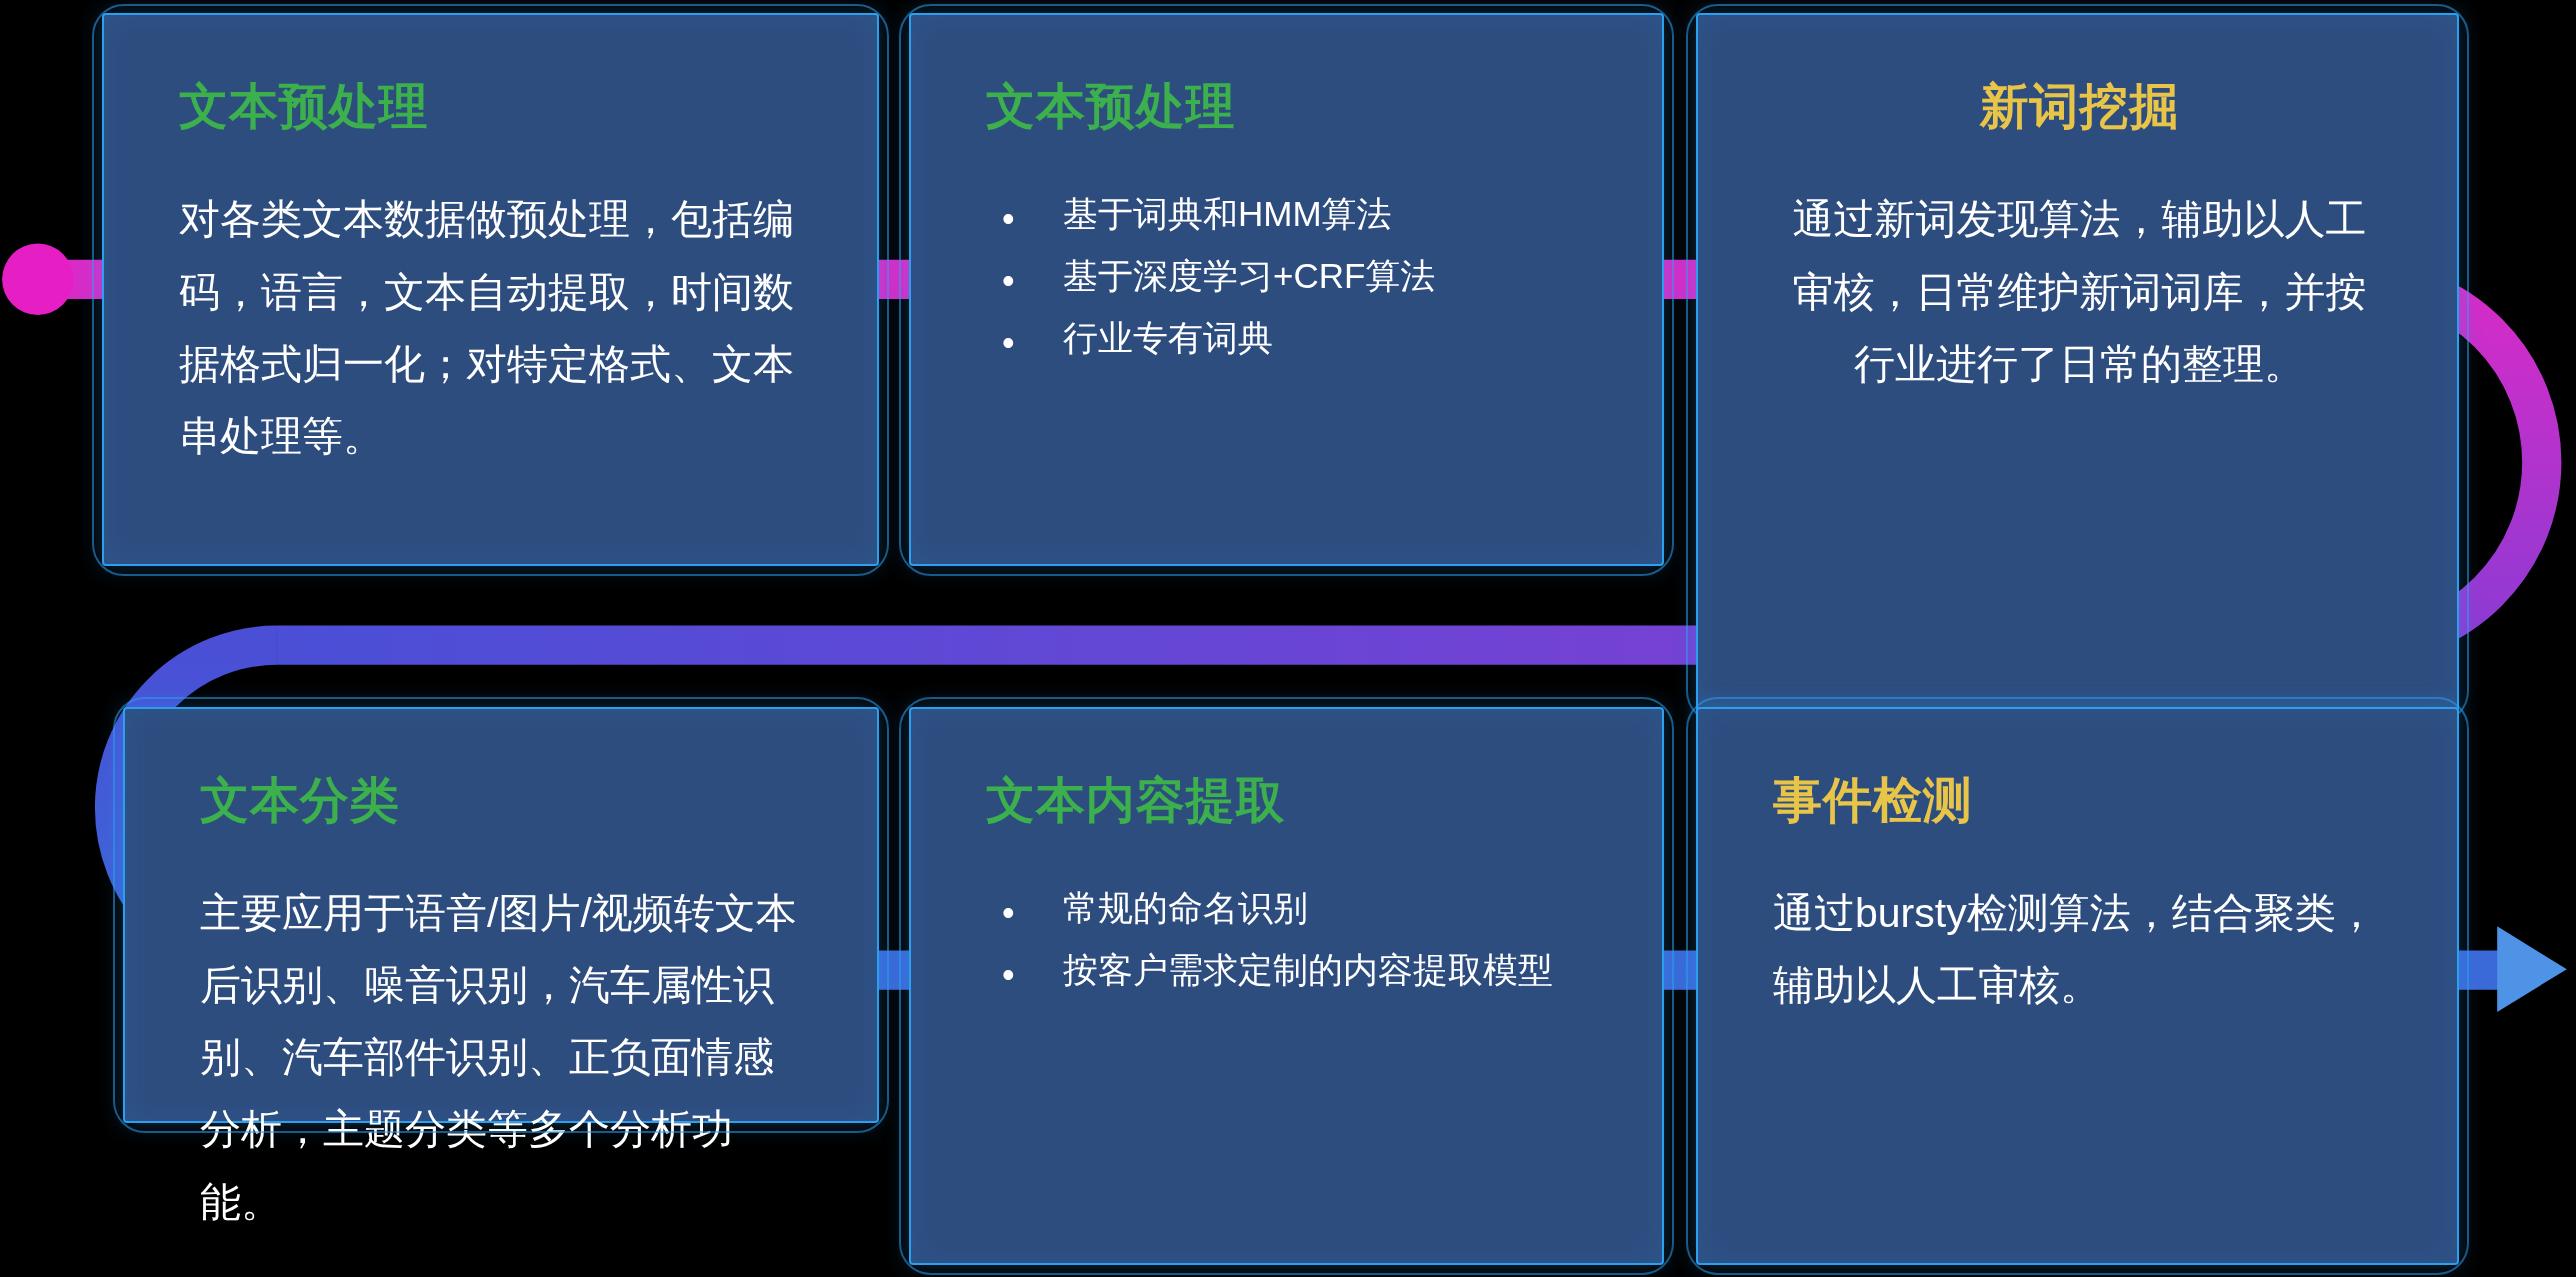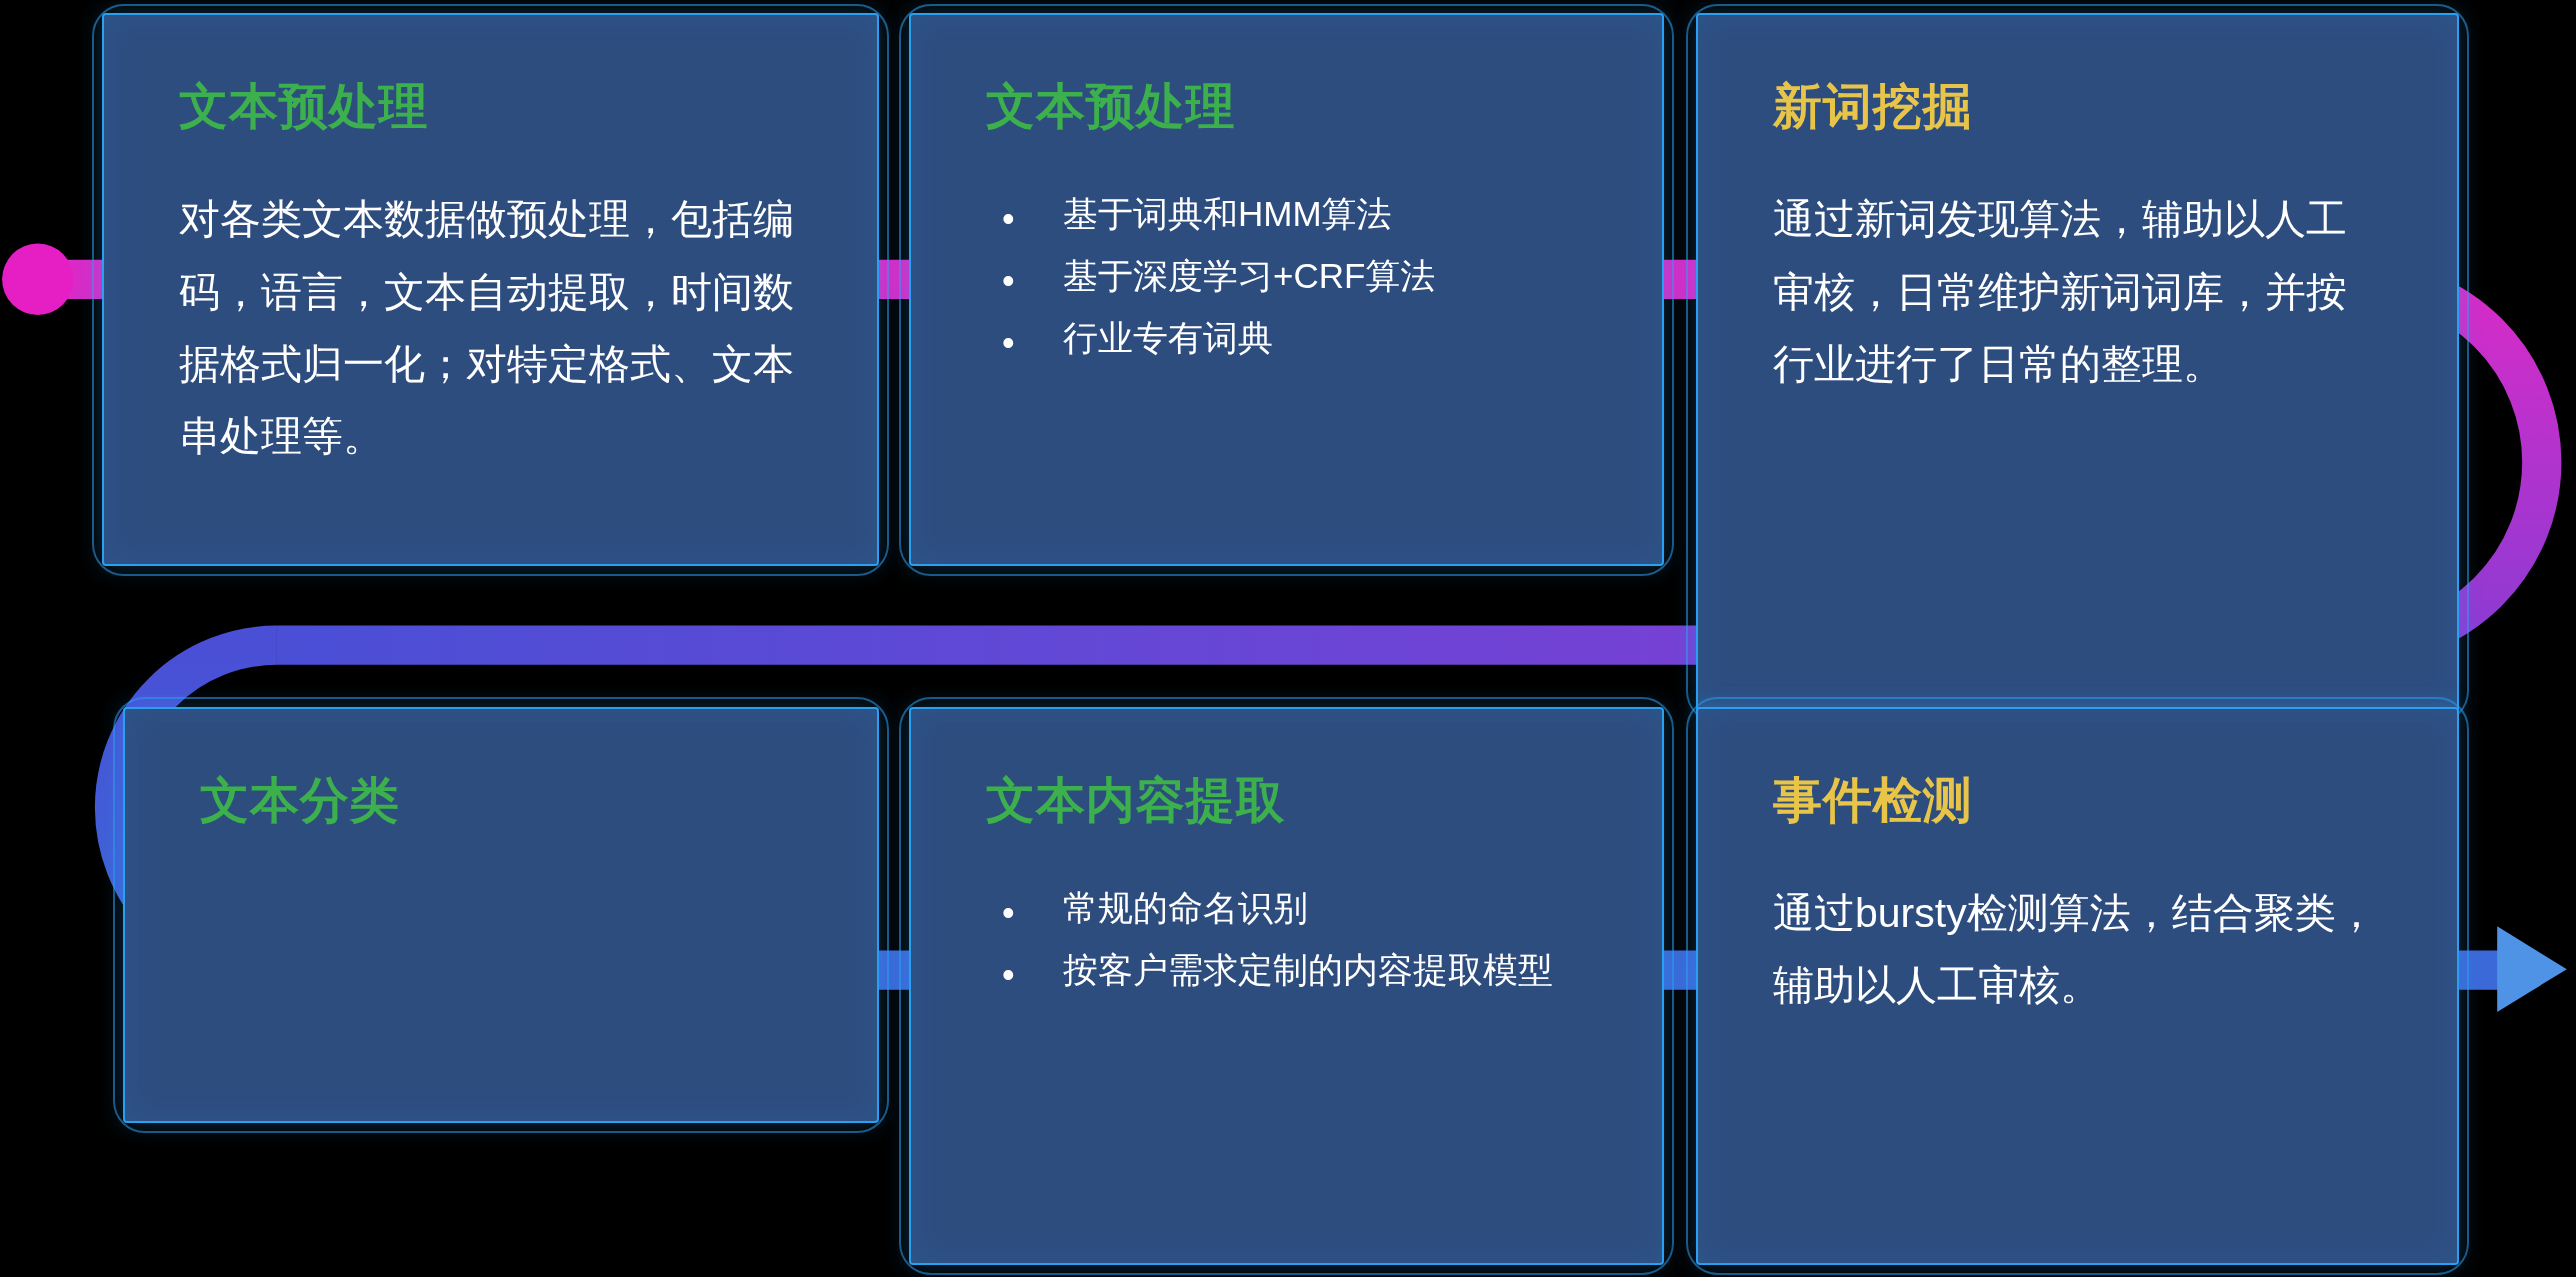--- a/index.html
+++ b/index.html
@@ -28,21 +28,21 @@
     position:relative;padding-left:77px;
     font-size:35px;line-height:1.76;color:var(--body_text,#fff);
   }
   .bullets li::before{
     content:"•";position:absolute;left:16px;top:0;
     color:var(--body_text,#fff);font-size:36px;line-height:1.98;
   }
   
   .c1{left:102px;top:13.4px;width:777px;height:553px;}
   .c2{left:909px;top:13.4px;width:755px;height:553px;}
-  .c3{left:1696px;top:13.4px;width:763px;height:700px;}
+  .c3{left:1696px;top:13.4px;width:763px;height:700px;text-align:center;}
   .c4{left:123px;top:707px;width:756px;height:416px;}
   .c5{left:909px;top:707px;width:755px;height:558px;}
   .c6{left:1696px;top:707px;width:763px;height:558px;}
 </style>
 </head>
 <body>
 
 <div class="canvas">
 
   <svg class="flow" width="2576" height="1277" viewBox="0 0 2886 1431" xmlns="http://www.w3.org/2000/svg">
@@ -83,20 +83,21 @@
     </ul>
   </div>
 
   <div class="card c3">
     <h2 class="yellow">新词挖掘</h2>
     <p>通过新词发现算法，辅助以人工审核，日常维护新词词库，并按行业进行了日常的整理。</p>
   </div>
 
   <div class="card c4">
     <h2 class="green">文本分类</h2>
+    <p>主要应用于语音/图片/视频转文本后识别、噪音识别，汽车属性识别、汽车部件识别、正负面情感分析，主题分类等多个分析功能。</p>
   </div>
 
   <div class="card c5">
     <h2 class="green">文本内容提取</h2>
     <ul class="bullets">
       <li>常规的命名识别</li>
       <li>按客户需求定制的内容提取模型</li>
     </ul>
   </div>
 

